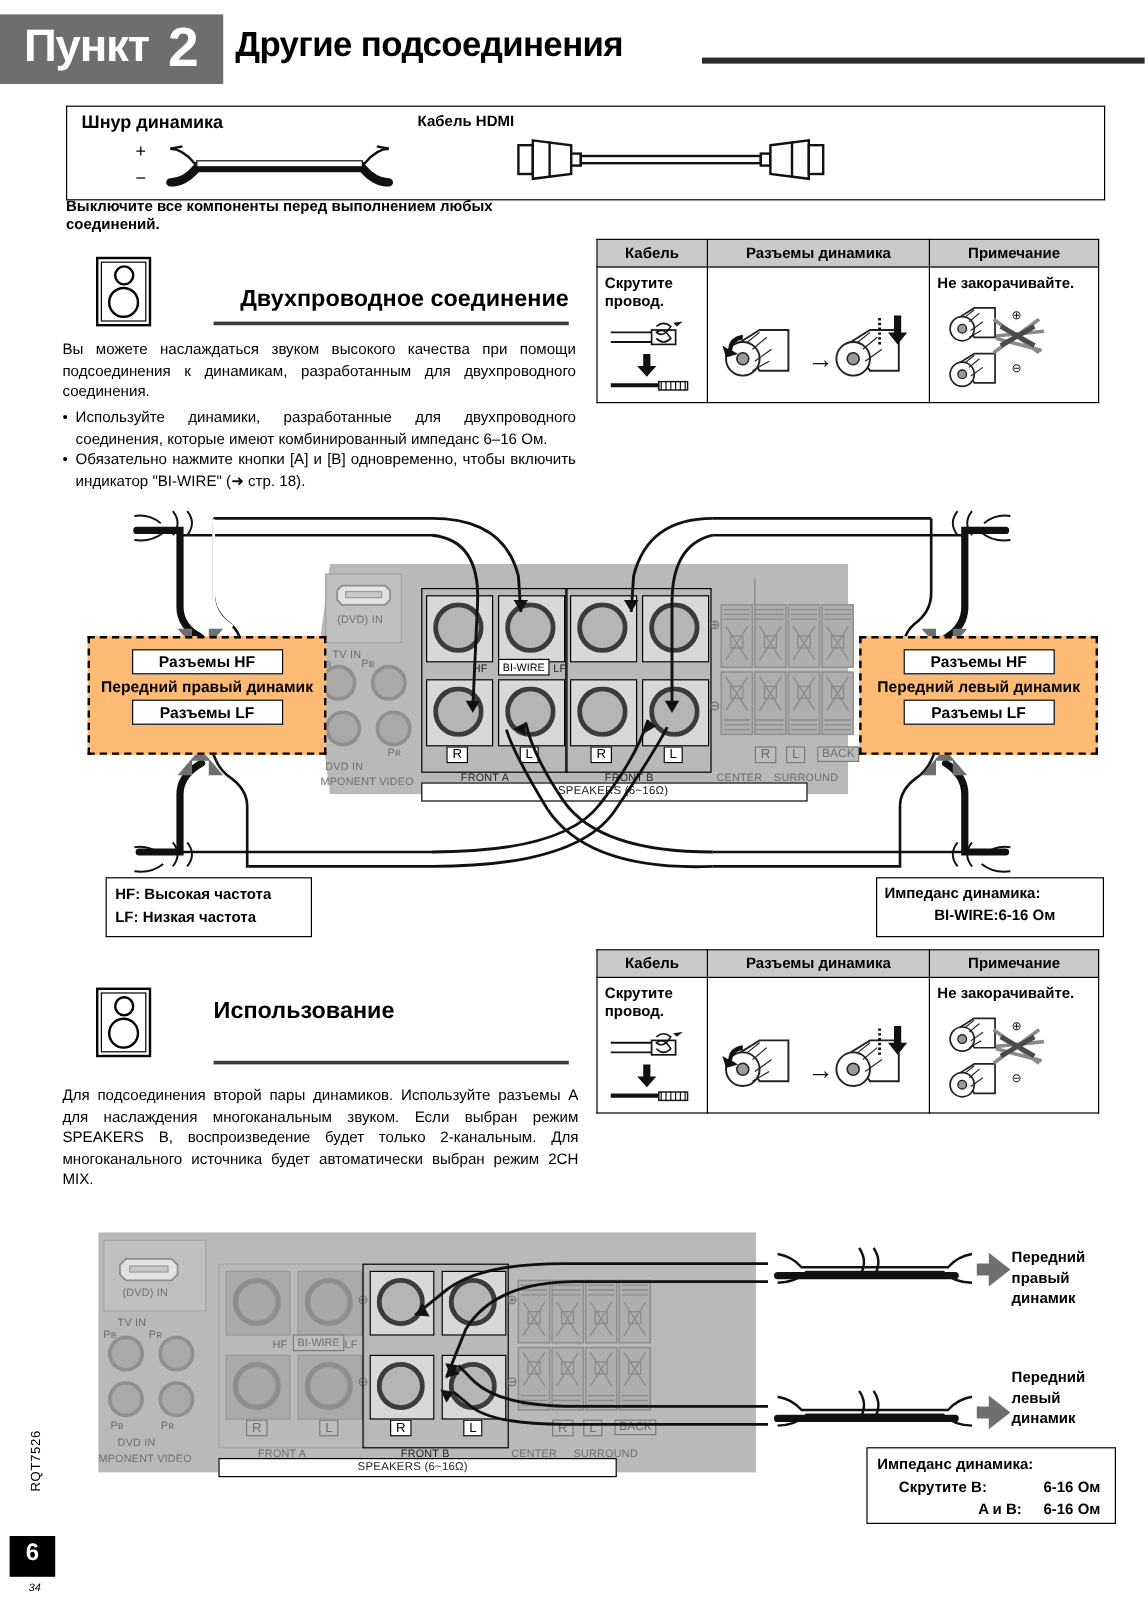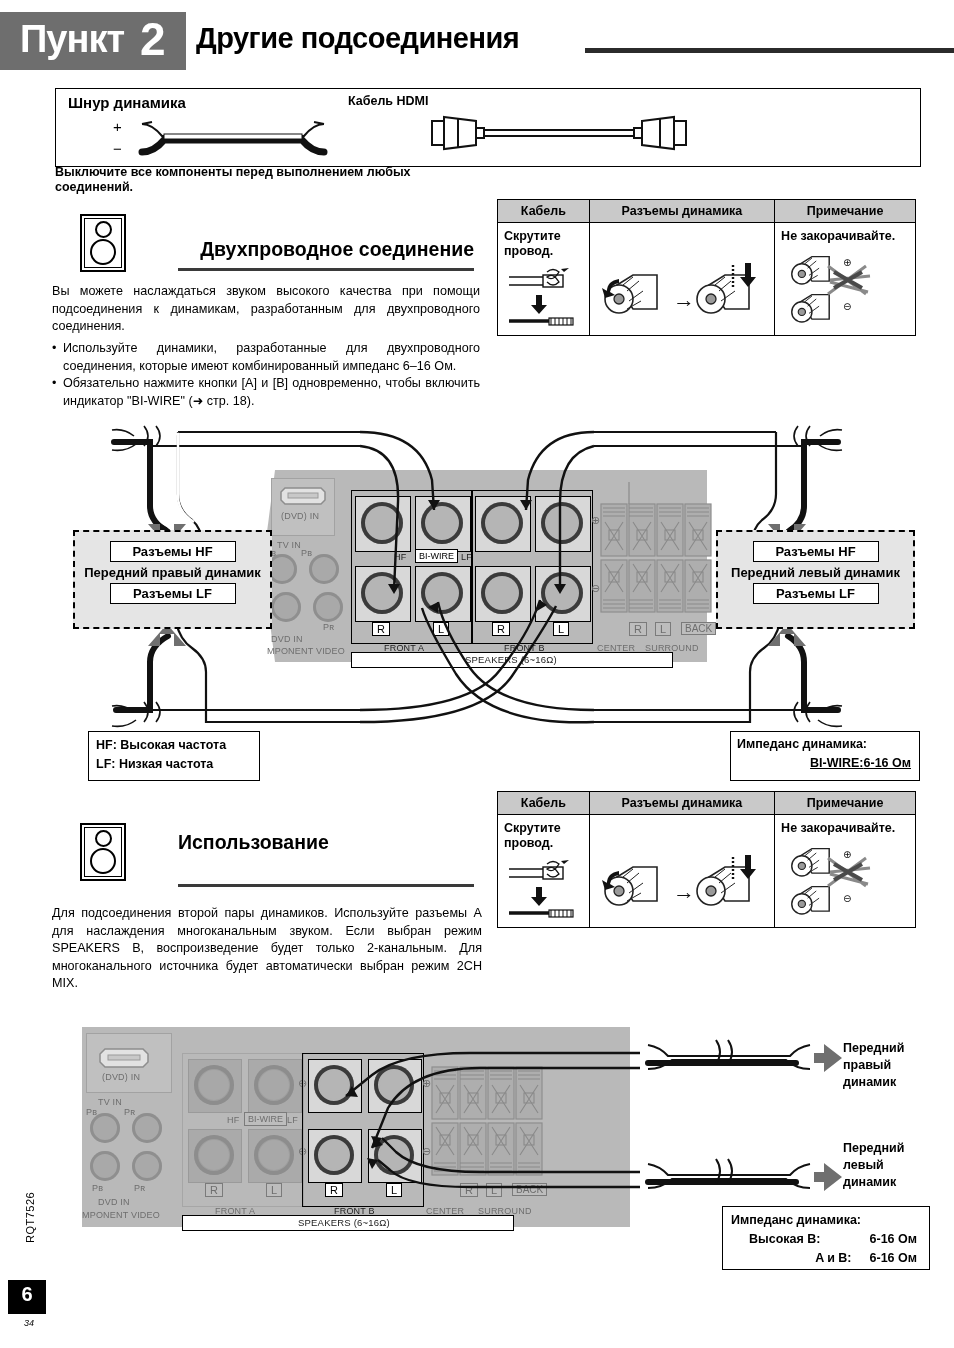--- a/index.html
+++ b/index.html
@@ -64,21 +64,21 @@
   .rca{position:absolute;border-radius:50%;background:#a9a9a9;box-shadow:inset 0 0 0 3px #8f8f8f;}
   .tag{position:absolute;font-size:9px;color:#6e6e6e;letter-spacing:0.2px;}
   .tag.dark{color:#222;}
   .tag-box{position:absolute;border:1px solid #7b7b7b;color:#6e6e6e;font-size:9px;
            padding:1px 3px;background:#bdbdbd;}
   .tag-box.dark{border:1.2px solid #000;color:#000;background:#fff;}
   .strip{position:absolute;background:#c4c4c4;border:1px solid #a2a2a2;}
   .whitebar{position:absolute;background:#fff;border:1.5px solid #000;}
 
   
-  .callout{position:absolute;border:2.5px dashed #000;background:#e5e5e5;}
+  .callout{position:absolute;border:2.5px dashed #000;background:#fdba74;}
   .callout .cb{border:1.5px solid #000;font-size:13px;font-weight:bold;text-align:center;
                padding:2px 0;background:#fff;margin:0 auto;}
   .callout .mid{font-size:13px;font-weight:bold;text-align:center;padding:3px 0;}
 
   
   .infobox{position:absolute;border:1.5px solid #000;background:#fff;}
   .infobox .l{font-size:12.5px;font-weight:bold;line-height:19px;}
 
   
   .spk-label{position:absolute;font-size:12.5px;font-weight:bold;line-height:17px;}
@@ -441,21 +441,21 @@
   <div class="cb" style="width:124px;">Разъемы LF</div>
 </div>
 
 <div class="infobox" style="left:88px;top:731px;width:170px;height:48px;">
   <div class="l" style="padding:4px 0 0 7px;">HF: Высокая частота</div>
   <div class="l" style="padding:0 0 0 7px;">LF: Низкая частота</div>
 </div>
 
 <div class="infobox" style="left:730px;top:731px;width:188px;height:48px;">
   <div class="l" style="padding:3px 0 0 6px;">Импеданс динамика:</div>
-  <div style="display:flex;justify-content:flex-end;padding:0 8px 0 16px;text-decoration:underline;">
+  <div style="display:flex;justify-content:center;padding:0 8px 0 16px;">
     <span class="l">BI-WIRE:</span>
     <span class="l">6-16 Ом</span>
   </div>
 </div>
 
 <div class="abs spk-icon" style="left:80px;top:823px;">
   <div class="inner">
       <div class="d1"></div>
       <div class="d2"></div>
     </div>
@@ -699,21 +699,21 @@
 </div>
 <div class="spk-label" style="left:843px;top:1140px;">
   <div>Передний</div>
   <div>левый</div>
   <div>динамик</div>
 </div>
 
 <div class="infobox" style="left:722px;top:1206px;width:206px;height:62px;">
   <div class="l" style="padding:4px 0 0 8px;">Импеданс динамика:</div>
   <div style="display:flex;justify-content:space-between;padding:0 12px 0 26px;">
-    <span class="l">Высокая B:</span>
+    <span class="l">Скрутите B:</span>
     <span class="l">6-16 Ом</span>
   </div>
   <div style="display:flex;justify-content:space-between;padding:0 12px 0 26px;">
     <span class="l" style="margin-left:auto;margin-right:18px;">A и B:</span>
     <span class="l">6-16 Ом</span>
   </div>
 </div>
 
 <div id="rqt">RQT7526</div>
 <div id="pagebox"></div>

